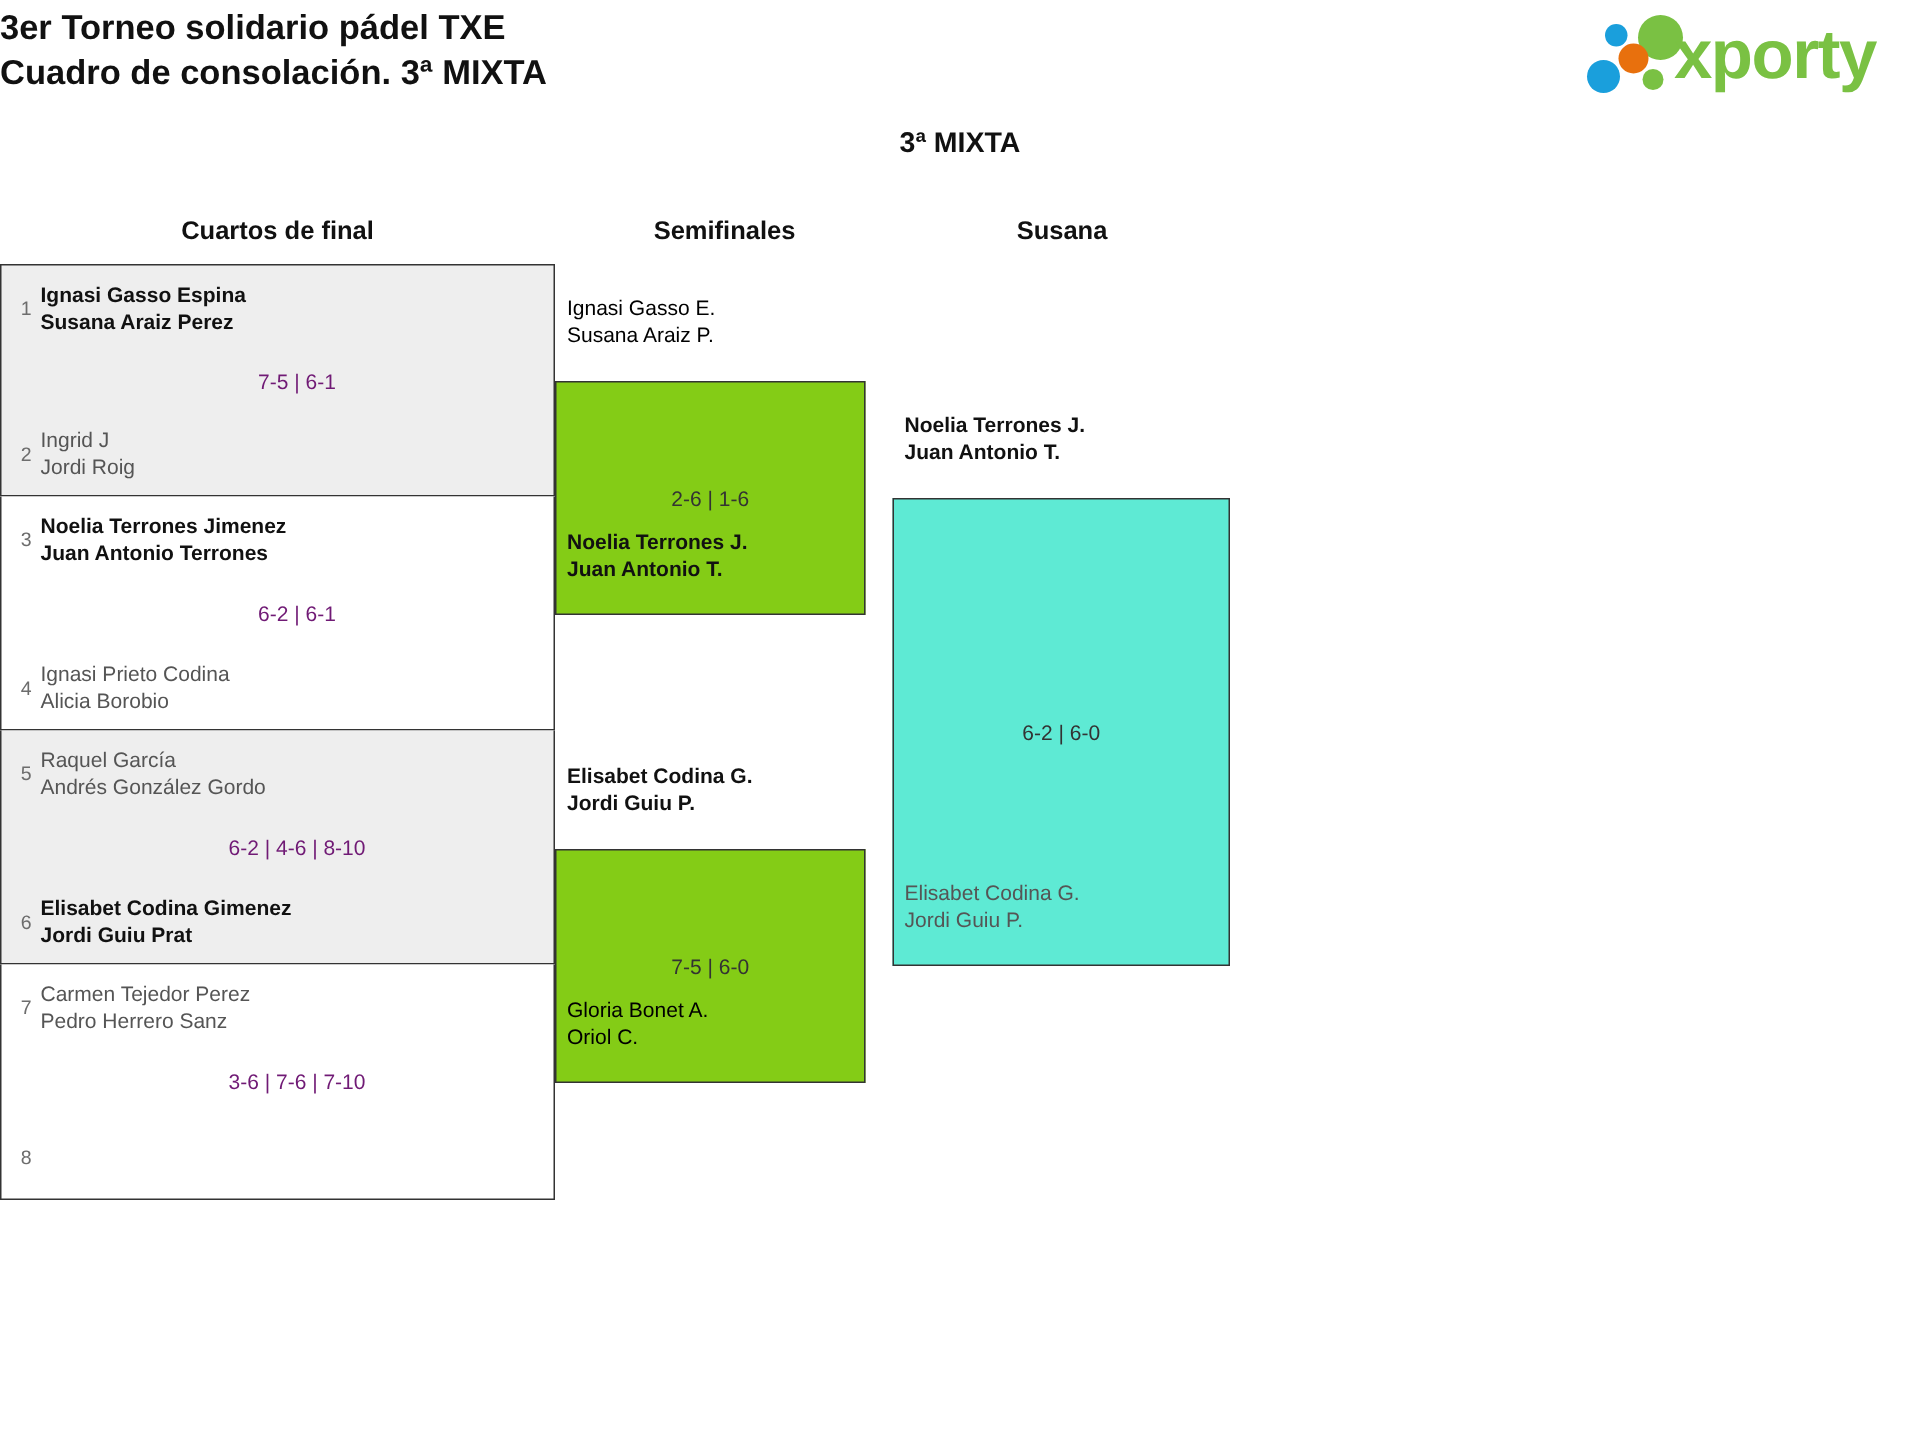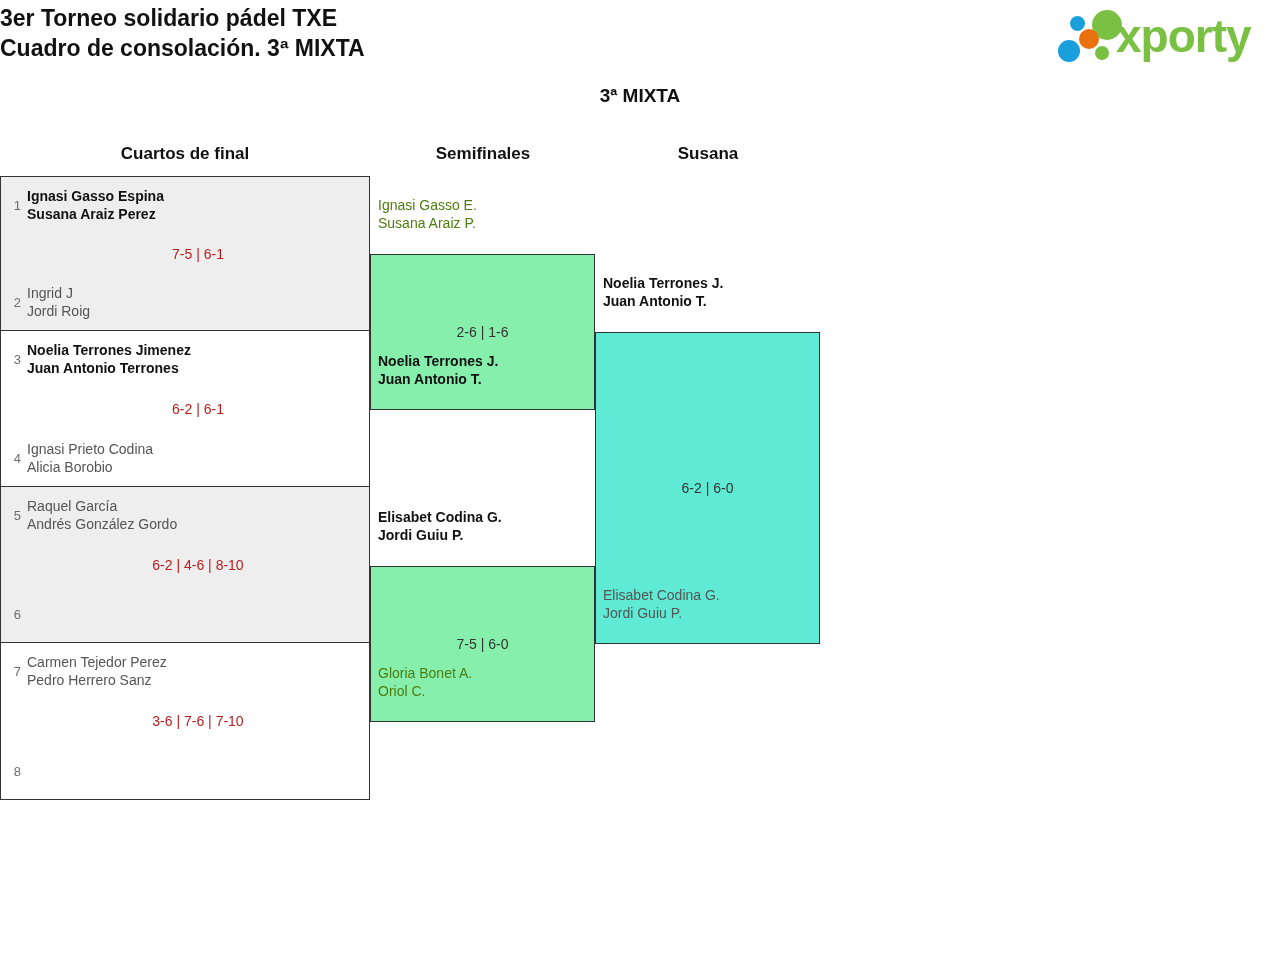--- a/index.html
+++ b/index.html
@@ -130,49 +130,49 @@
   .loser  .players { color: #555555; font-weight: normal; }
 
   .qf-score {
     position: absolute;
     left: 26px;
     right: 0px;
     top: 50%;
     transform: translateY(-50%);
     text-align: center;
     font-size: 14px;
-    color: #b91c1c;
+    color: #701a75;
   }
 
   
   .sf-box {
     position: absolute;
     left: 370px;
-    width: 225px;
+    width: 207px;
     border: 1px solid #333333;
-    background: #86efac;
+    background: #84cc16;
   }
   .sf-score {
     position: absolute;
     left: 0; right: 0;
     top: 50%;
     transform: translateY(-50%);
     text-align: center;
     font-size: 14px;
     color: #333333;
   }
   .sf-team {
     position: absolute;
     left: 378px;
     width: 215px;
     font-size: 14px;
     line-height: 18px;
   }
   .sf-team.winner { color: #111111; font-weight: bold; }
-  .sf-team.loser  { color: #4d7c0f; font-weight: normal; }
+  .sf-team.loser  { color: #000000; font-weight: normal; }
   .sf-team .p-line { display: block; white-space: nowrap; }
 
   
   .f-box {
     position: absolute;
     left: 595px;
     width: 225px;
     border: 1px solid #333333;
     background: #5eead4;
   }
@@ -261,20 +261,24 @@
     <div class="qf-team top loser">
       <span class="seed">5</span>
       <span class="players">
         <span class="p-line">Raquel García</span>
         <span class="p-line">Andrés González Gordo</span>
       </span>
     </div>
     <div class="qf-score">6-2 | 4-6 | 8-10</div>
     <div class="qf-team bottom winner">
       <span class="seed">6</span>
+      <span class="players">
+        <span class="p-line">Elisabet Codina Gimenez</span>
+        <span class="p-line">Jordi Guiu Prat</span>
+      </span>
     </div>
   </div>
 
   <div class="qf-match plain" style="top:467px;height:157px;">
     <div class="qf-team top loser">
       <span class="seed">7</span>
       <span class="players">
         <span class="p-line">Carmen Tejedor Perez</span>
         <span class="p-line">Pedro Herrero Sanz</span>
       </span>

